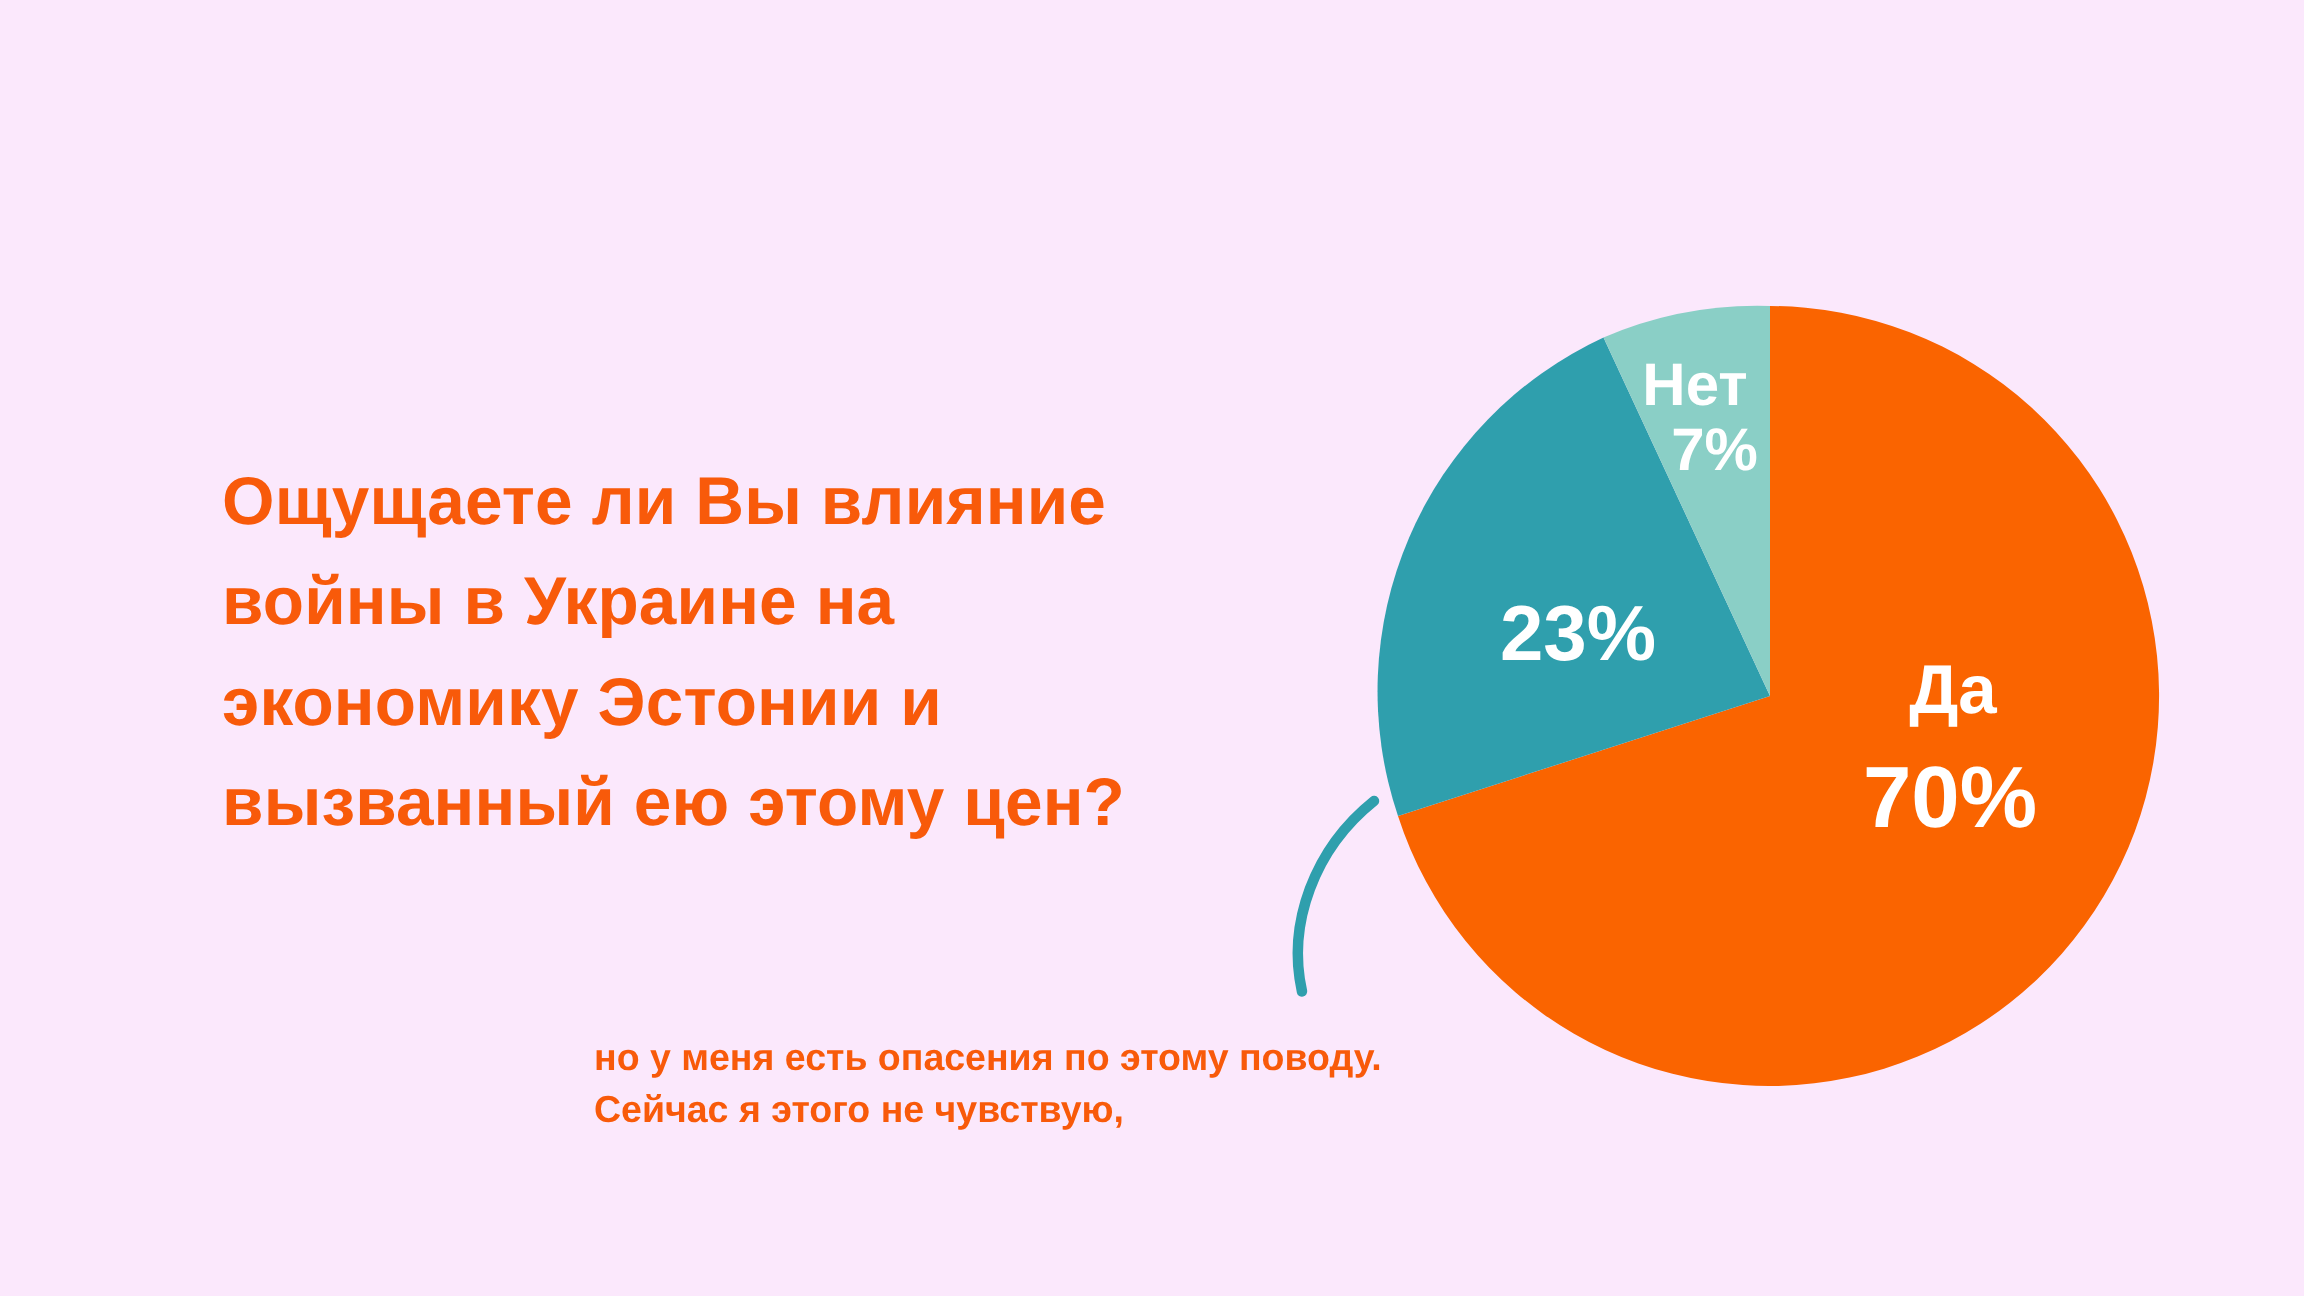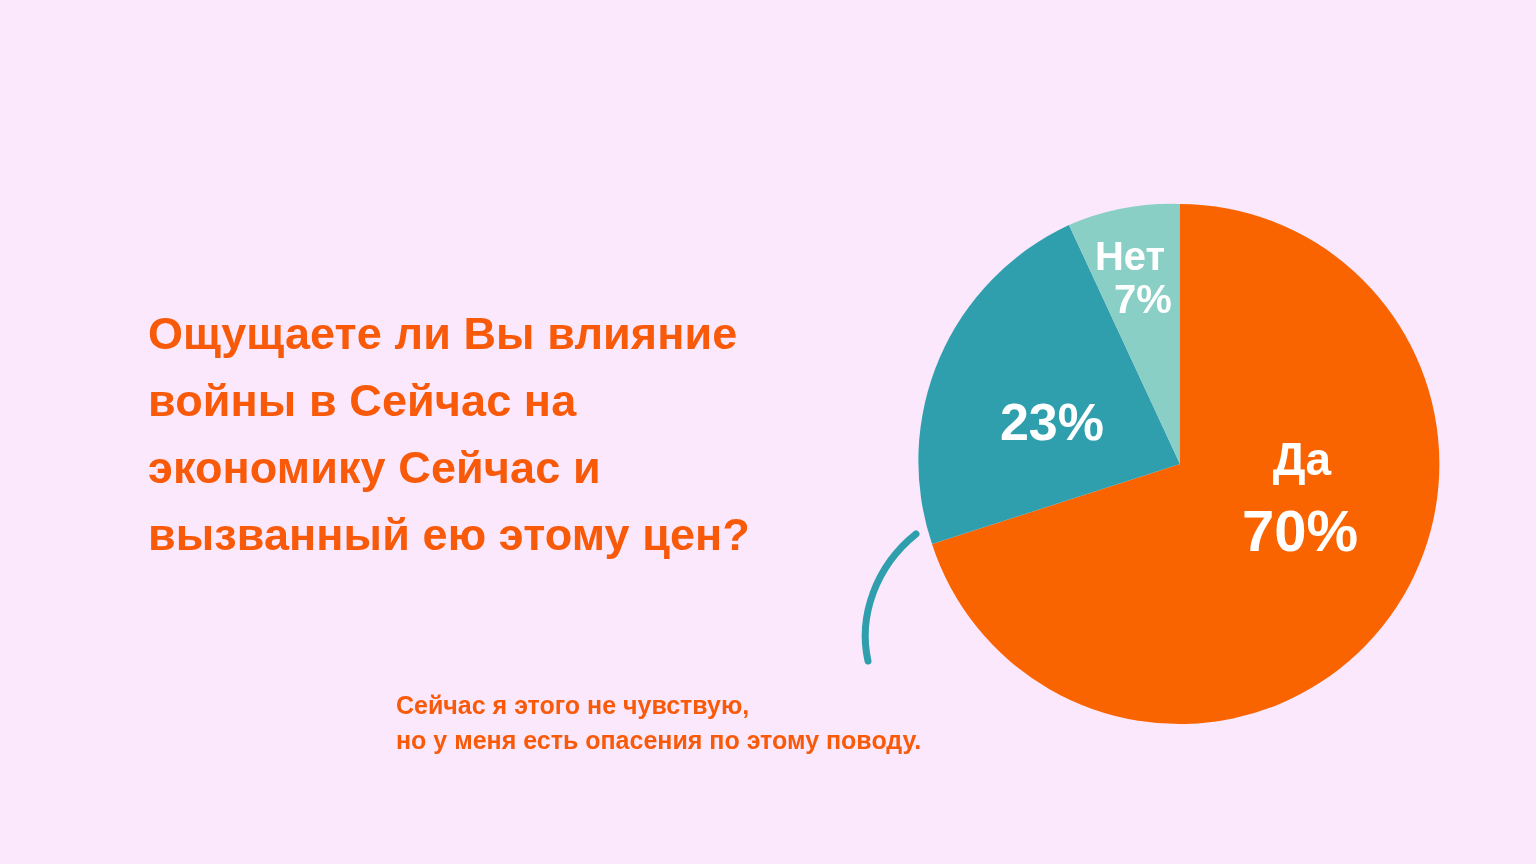--- a/index.html
+++ b/index.html
@@ -84,28 +84,28 @@
   .lbl-small-word { font-size: 40px; }
   .lbl-small-num  { font-size: 40px; }
 </style>
 </head>
 <body style="background: rgb(251, 232, 252);">
 
 <div id="slide" style="background: rgb(251, 232, 252);">
 
   <div id="question" style="color: rgb(248, 90, 10);">
     <span class="qline">Ощущаете ли Вы влияние</span>
-    <span class="qline">войны в Сейчас на</span>
-    <span class="qline">экономику Сейчас и</span>
+    <span class="qline">войны в Украине на</span>
+    <span class="qline">экономику Эстонии и</span>
     <span class="qline">вызванный ею этому цен?</span>
   </div>
 
   <div id="caption" style="color: rgb(248, 90, 10);">
+    <span class="cline">но у меня есть опасения по этому поводу.</span>
     <span class="cline">Сейчас я этого не чувствую,</span>
-    <span class="cline">но у меня есть опасения по этому поводу.</span>
   </div>
 
   <div id="chart-area">
     <svg class="piesvg" viewBox="0 0 1536 864" xmlns="http://www.w3.org/2000/svg">
 
       <path id="slice-da" d="M 1180 464 L 1180 204 A 260 260 0 1 1 932 544 Z" fill="#fa6400"></path>
 
       <path id="slice-mid" d="M 1180 464 L 932 544 A 260 260 0 0 1 1069 225 Z" fill="#2f9fad"></path>
 
       <path id="slice-net" d="M 1180 464 L 1069 225 A 260 260 0 0 1 1180 204 Z" fill="#8acfc6"></path>

